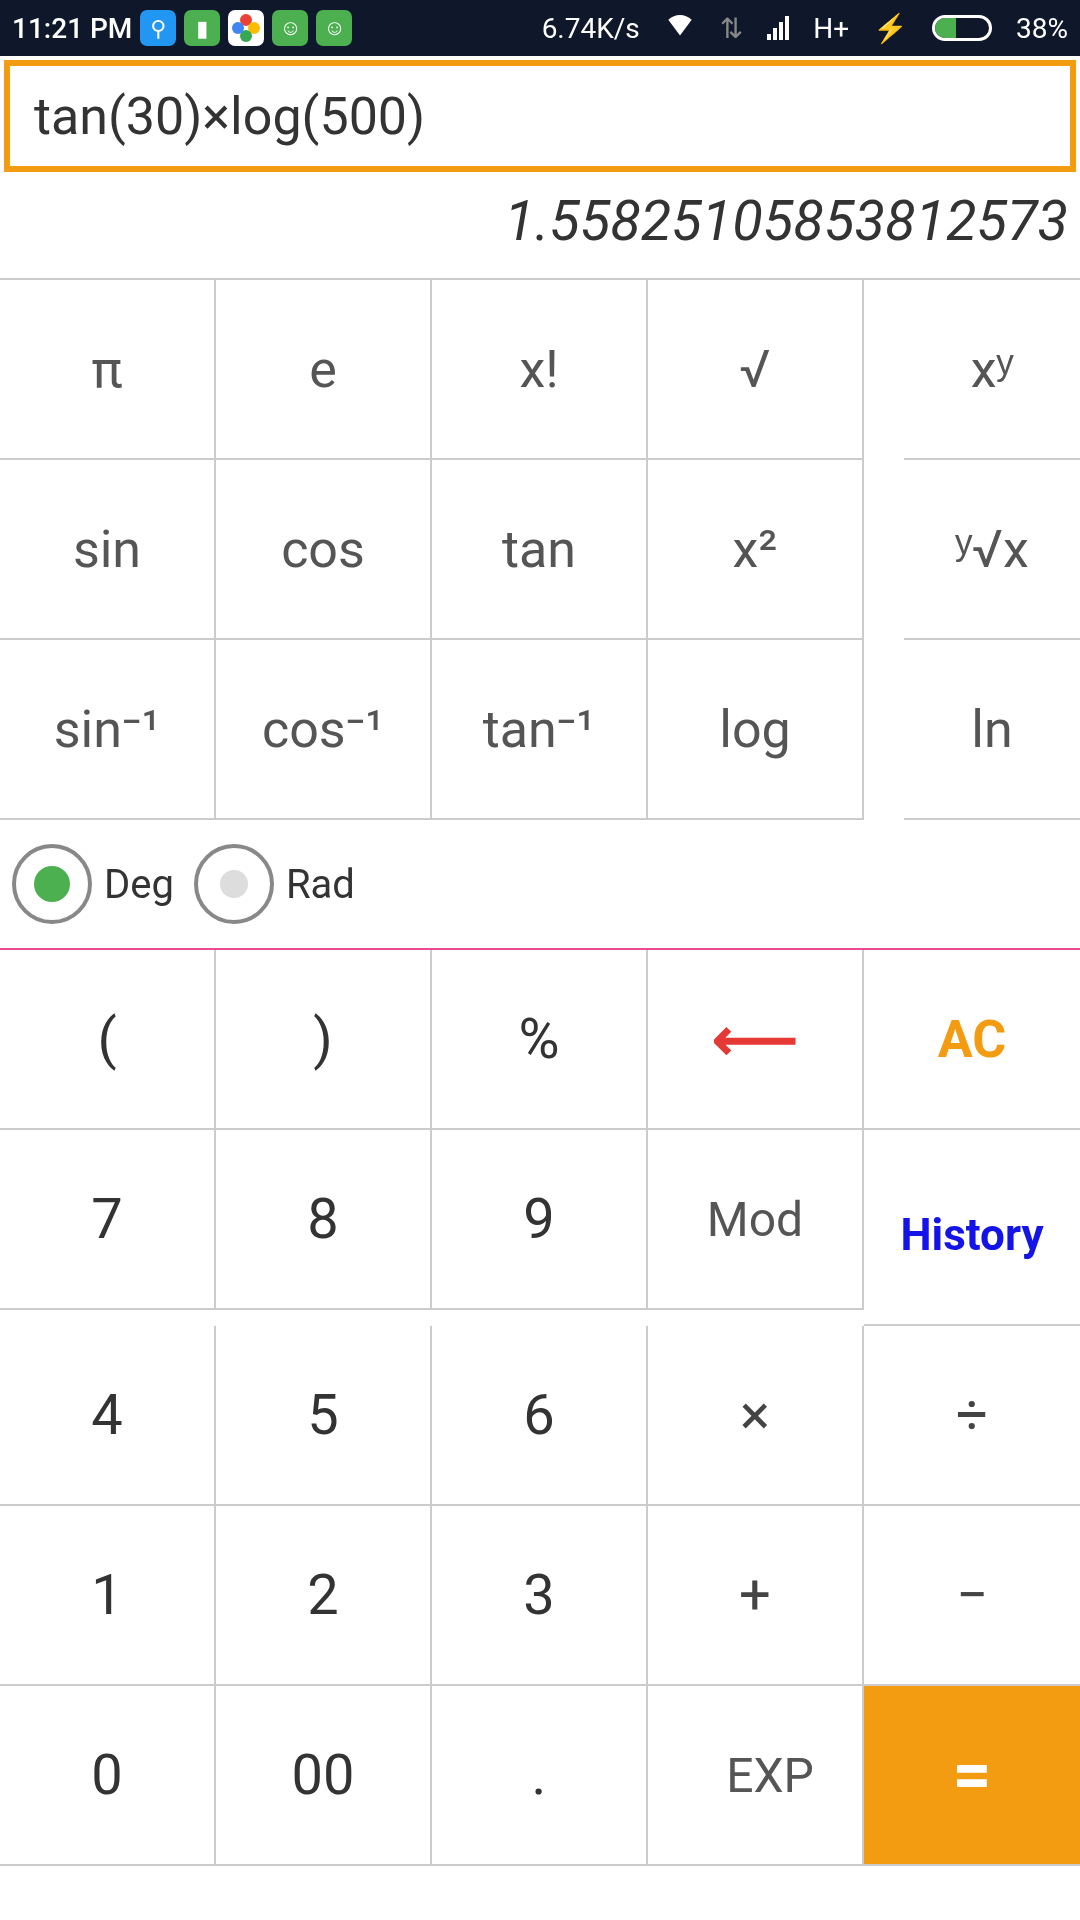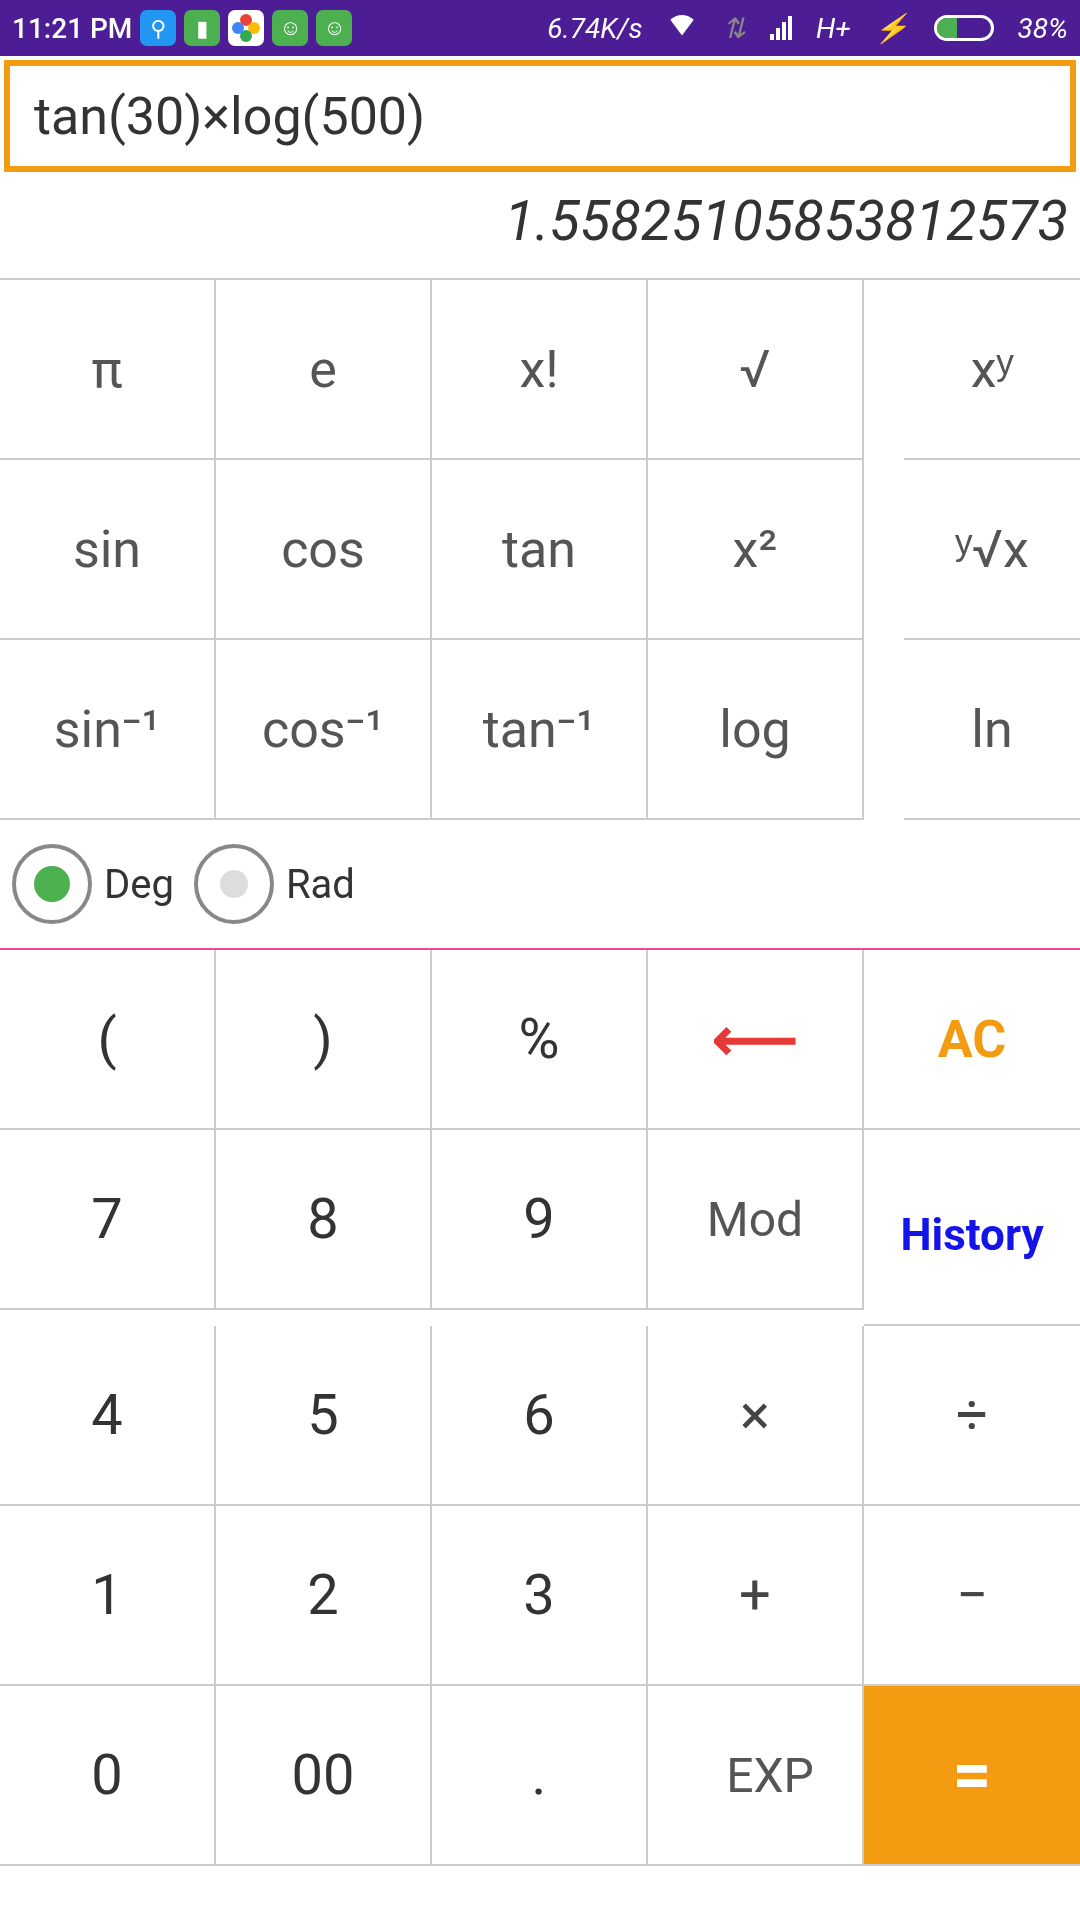--- a/index.html
+++ b/index.html
@@ -8,21 +8,21 @@
       box-sizing: border-box;
     }
     body {
       font-family: -apple-system, BlinkMacSystemFont, "Segoe UI", Roboto, Arial, sans-serif;
       width: 1080px;
       height: 1920px;
       background: #fff;
       overflow: hidden;
     }
     .status-bar {
-      background: #4c1d95;
+      background: #0f172a;
       color: #fff;
       height: 56px;
       display: flex;
       align-items: center;
       padding: 0 12px;
       font-size: 28px;
     }
     .status-left {
       display: flex;
       align-items: center;
@@ -42,21 +42,20 @@
     }
     .usb-icon { background: #2196F3; color: #fff; }
     .battery-icon-sq { background: #4CAF50; color: #fff; }
     .photos-icon { background: #fff; }
     .robot-icon { background: #4CAF50; color: #fff; }
     .status-right {
       margin-left: auto;
       display: flex;
       align-items: center;
       gap: 24px;
-      font-style: italic;
     }
     .battery-shape {
       width: 60px;
       height: 26px;
       border: 3px solid #fff;
       border-radius: 13px;
       position: relative;
       display: flex;
       align-items: center;
     }

